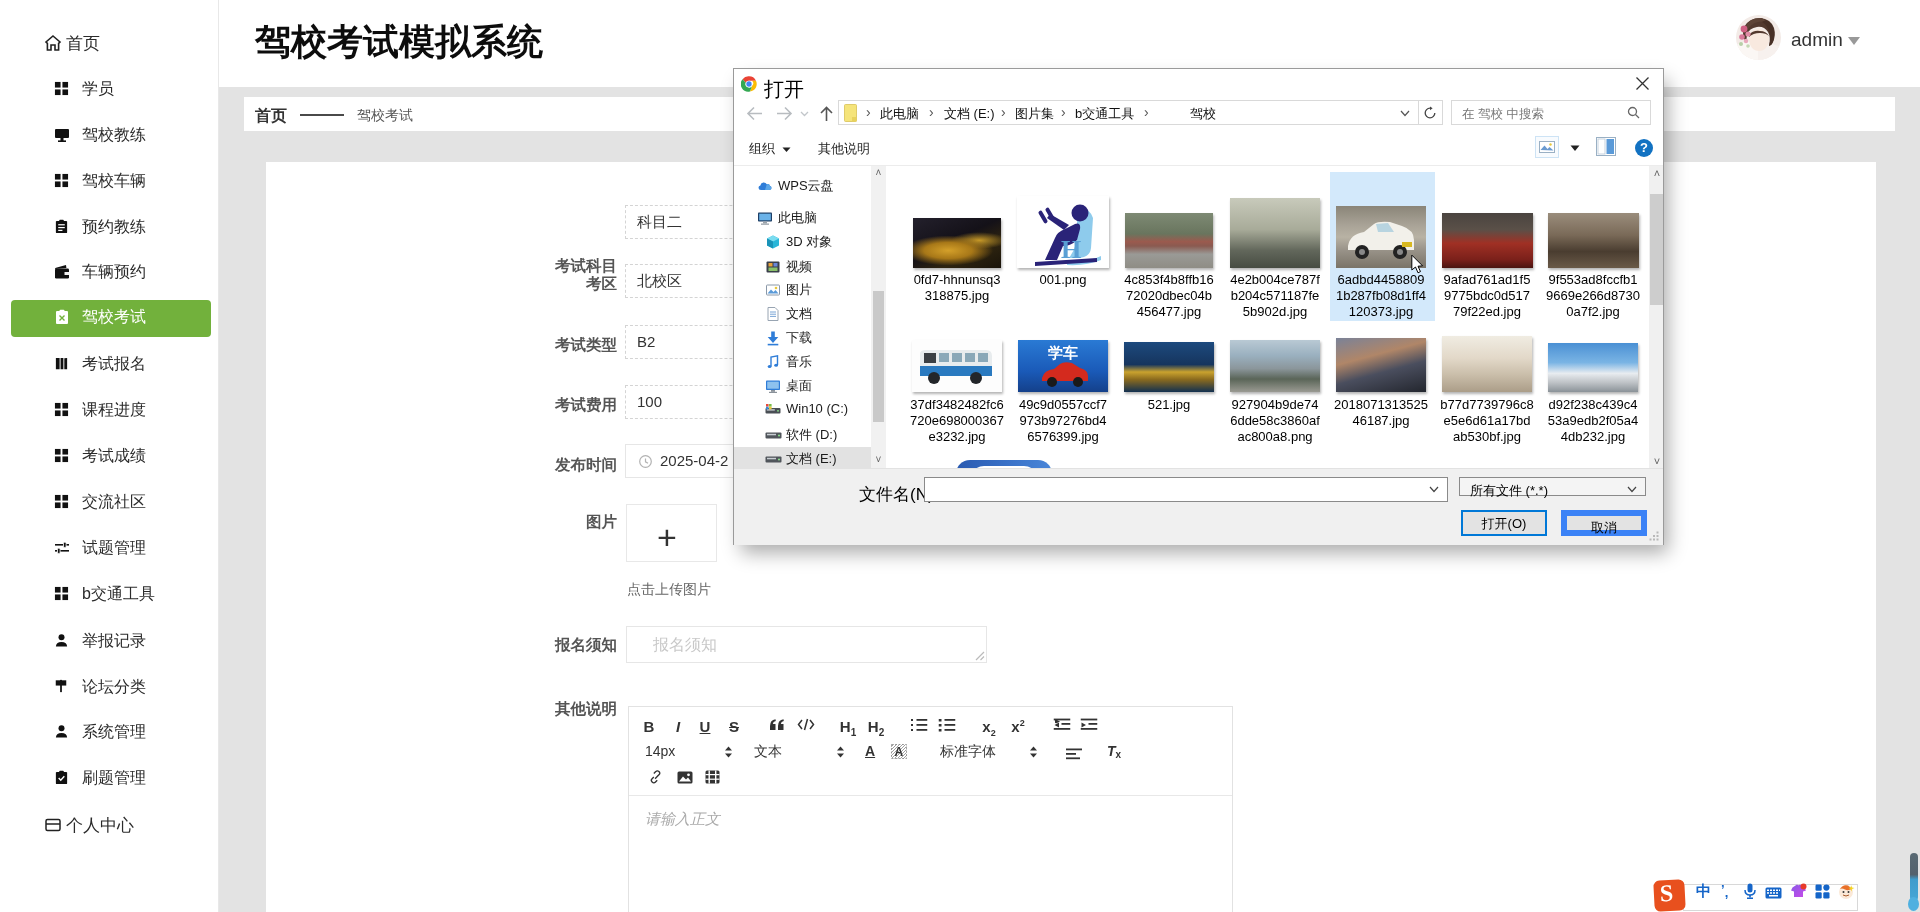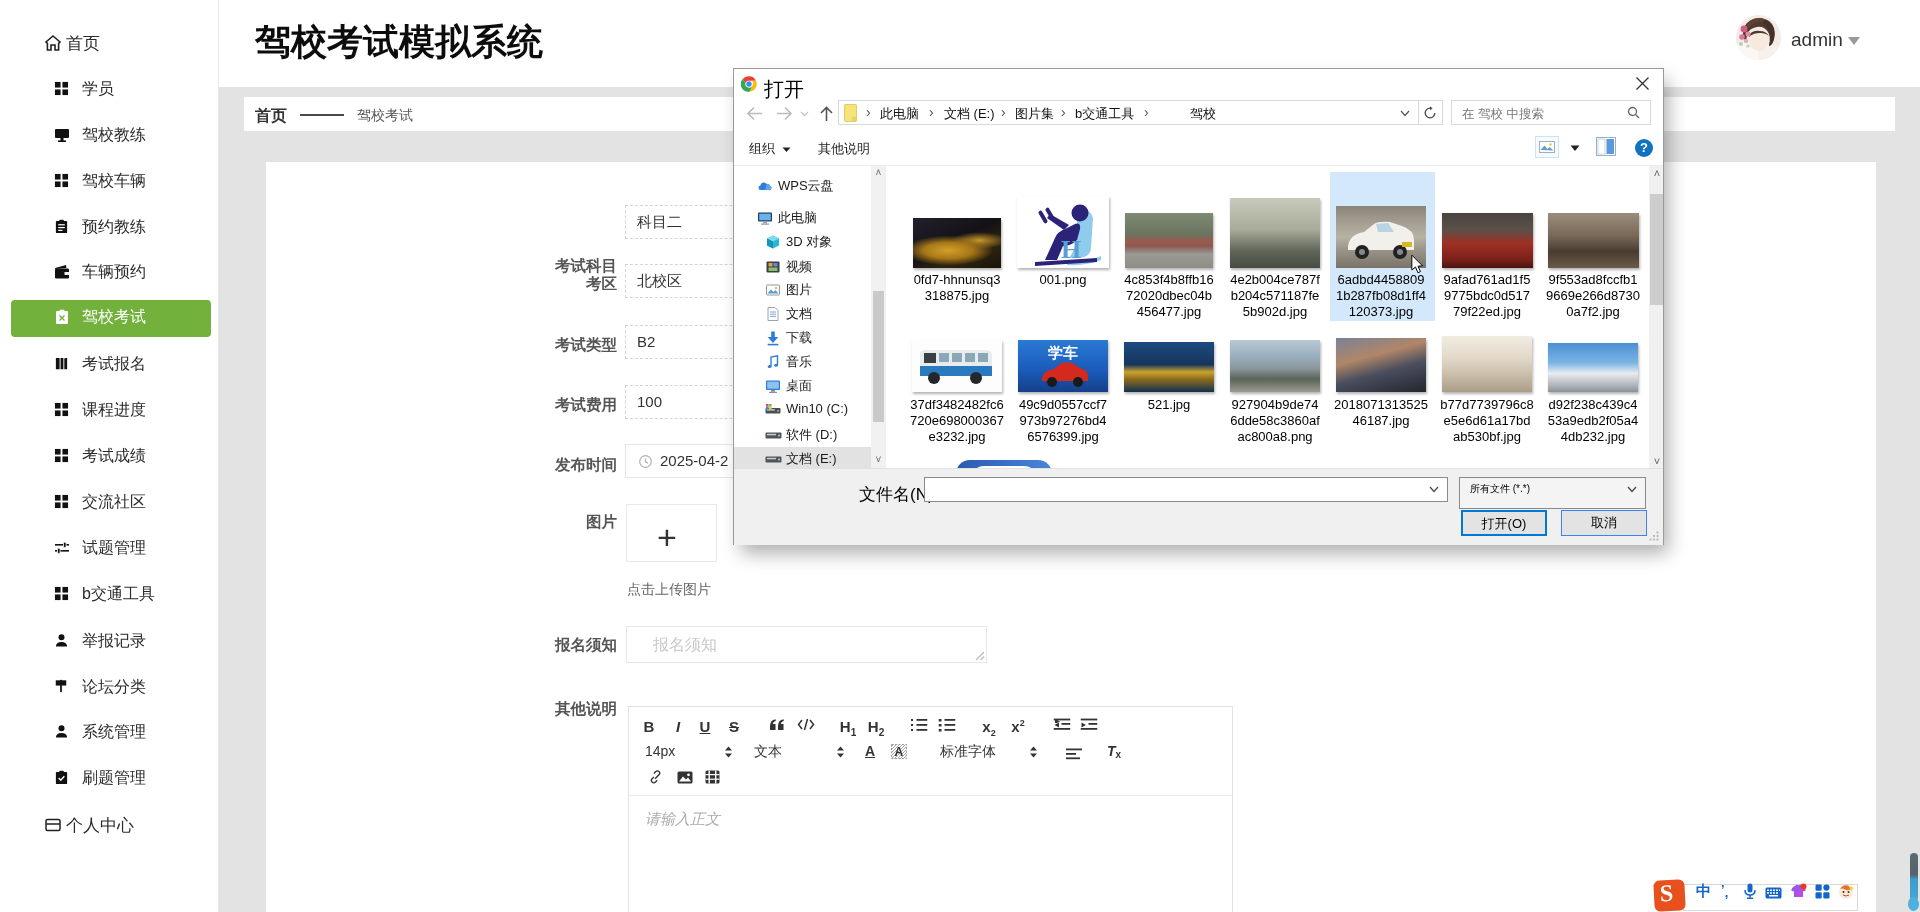--- a/index.html
+++ b/index.html
@@ -68,24 +68,24 @@
 .thumb { position:absolute; box-shadow:1px 1.5px 2.5px rgba(0,0,0,0.3); overflow:hidden; }
 .fname { position:absolute; width:106px; text-align:center; font-size:13px; color:#000; line-height:16px; }
 #blue3 { position:absolute; left:222px; top:294px; width:96px; height:14px; border-radius:48px 48px 0 0;
   background:linear-gradient(90deg,#2a5ab0 0%,#3a72c8 55%,#4a86d8 100%); }
 #blue3:after { content:""; position:absolute; left:14px; top:6px; width:68px; height:14px; border-radius:34px 34px 0 0; background:#fff; }
 #fscroll { position:absolute; left:915px; top:0; width:16px; height:302px; background:#f0f0f0; }
 .sarr2 { position:absolute; left:0; width:16px; height:14px; color:#606060; font-size:11px; text-align:center; line-height:14px; }
 #fthumb { position:absolute; left:1px; top:28px; width:14px; height:111px; background:#cdcdcd; }
 #dfoot { position:absolute; left:0; top:399px; width:100%; height:77px; background:#f0f0f0; border-top:1px solid #e2e2e2; }
 #fncombo { position:absolute; left:190px; top:8px; width:524px; height:25px; background:#fff; border:1px solid #8a8a8a; }
-#ftcombo { position:absolute; left:725px; top:8px; width:187px; height:32px; background:#f4f4f4; border:1px solid #8a8a8a; font-size:10px; color:#000; }
+#ftcombo { position:absolute; left:725px; top:8px; width:187px; height:19px; background:#f4f4f4; border:1px solid #8a8a8a; font-size:13px; color:#000; }
 .dbtn { position:absolute; top:41px; width:86px; height:26px; background:#e3e3e3; font-size:13px; color:#000; text-align:center; line-height:24px; }
 #btnopen { left:727px; border:2px solid #0078d7; }
-#btncancel { left:827px; border:1px solid #3b82f6;font-family:Liberation Serif, serif; }
+#btncancel { left:827px; border:6px solid #3b82f6;font-family:Liberation Serif, serif; }
 #cursor { position:absolute; left:1411px; top:254px; }
 
 
 
 #avatar { left:1736px; top:15px; width:45px; height:45px; border-radius:50%; overflow:hidden; }
 
 .ti { position:absolute; font-size:15px; font-weight:700; color:#333; transform:translateX(-50%); }
 .ti svg { display:block; }
 
 #sgwrap { left:1652px; top:878px; width:210px; height:34px; }

